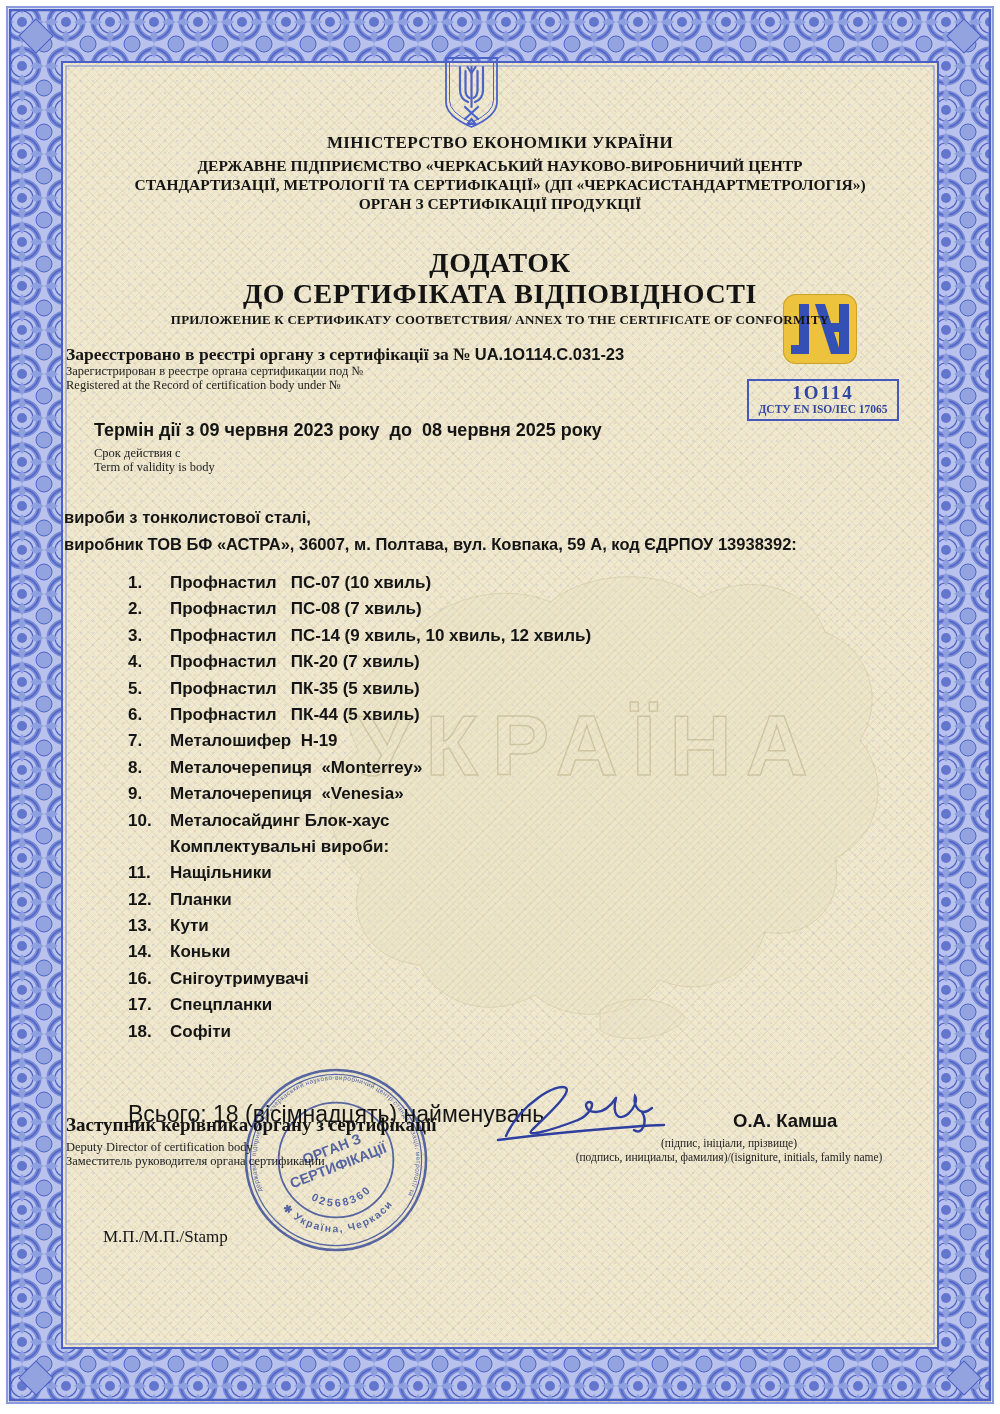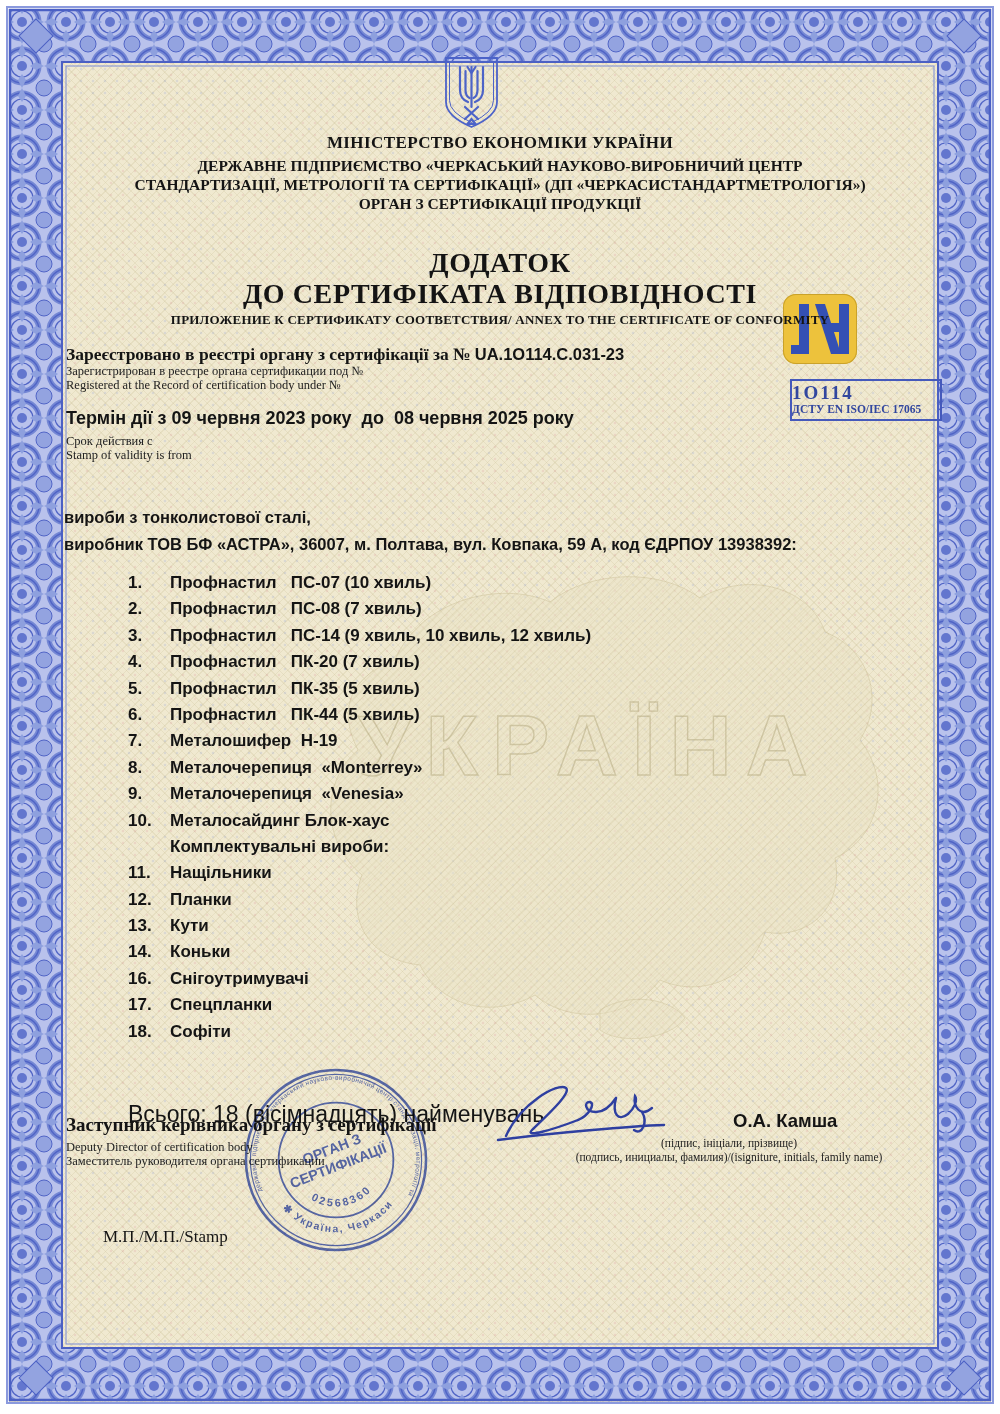--- a/index.html
+++ b/index.html
@@ -20,29 +20,29 @@
   .trident{left:444px;top:56px;width:55px;height:76px;z-index:3;}
   .header{left:72px;top:133px;width:856px;text-align:center;z-index:3;}
   .h1{font-size:17px;font-weight:bold;letter-spacing:.4px;margin-bottom:3px;}
   .h2{font-size:15.5px;font-weight:bold;line-height:19px;}
   .titleblock{left:77px;top:247px;width:846px;text-align:center;z-index:4;}
   .t1{font-size:28px;font-weight:bold;line-height:31px;letter-spacing:.6px;}
   .tsub{font-size:13px;font-weight:bold;margin-top:3px;letter-spacing:.2px;}
   .logo{left:783px;top:294px;width:74px;height:70px;background:#edc23c;border-radius:13px;
         box-shadow:0 0 0 1px #caa22a inset;z-index:3;}
   .numbox{left:747px;top:379px;width:148px;height:38px;border:2px solid #4559bb;color:#32479f;
-          z-index:3;margin-left:43px;}
+          text-align:center;z-index:3;}
   .nb1{font-size:19px;font-weight:bold;letter-spacing:2px;line-height:21px;margin-top:1px;}
   .nb2{font-size:11.5px;font-weight:bold;line-height:12px;}
   .reg{left:66px;top:344px;width:740px;z-index:3;}
   .reg-label{font-size:17.5px;font-weight:bold;}
   .reg-num{font-family:"Liberation Sans",sans-serif;font-size:16.5px;font-weight:bold;}
   .small{font-size:12.5px;line-height:13.5px;color:#222;}
   .reg .small:first-of-type{margin-top:5px;}
-  .validity{left:66px;top:408px;width:740px;z-index:3;}
+  .validity{left:66px;top:420px;width:740px;z-index:3;padding-left:28px;}
   .val-main{font-family:"Liberation Sans",sans-serif;font-size:18px;font-weight:bold;white-space:pre;margin-bottom:6px;}
   .product{left:64px;top:504px;width:820px;z-index:3;}
   .p1{font-family:"Liberation Sans",sans-serif;font-size:16.5px;font-weight:bold;line-height:26.5px;white-space:pre;}
   .list{left:128px;top:573px;width:780px;z-index:3;}
   .li-row{display:flex;height:26.4px;font-family:"Liberation Sans",sans-serif;font-weight:bold;font-size:17px;}
   .li-num{width:42px;}
   .li-text{white-space:pre;}
   .total{left:128px;top:1101px;font-family:"Liberation Sans",sans-serif;font-size:23px;font-weight:normal;z-index:3;}
   .signatory{left:66px;top:1114px;width:480px;z-index:3;}
   .pos{font-size:19px;font-weight:bold;margin-bottom:5px;}
@@ -153,21 +153,21 @@
       <span class="reg-label">Зареєстровано в реєстрі органу з сертифікації за №</span>
       <span class="reg-num">UA.1О114.С.031-23</span>
     </div>
     <div class="small">Зарегистрирован в реестре органа сертификации под №</div>
     <div class="small">Registered at the Record of certification body under №</div>
   </div>
 
   <div class="ab validity">
     <div class="val-main">Термін дії з 09 червня 2023 року  до  08 червня 2025 року</div>
     <div class="small">Срок действия с</div>
-    <div class="small">Stamp of validity is from</div>
+    <div class="small">Term of validity is body</div>
   </div>
 
   <div class="ab product">
     <div class="p1">вироби з тонколистової сталі,</div>
     <div class="p1">виробник ТОВ БФ «АСТРА», 36007, м. Полтава, вул. Ковпака, 59 А, код ЄДРПОУ 13938392:</div>
   </div>
 
   <div class="ab list">
       <div class="li-row">
         <span class="li-num">1.</span>

